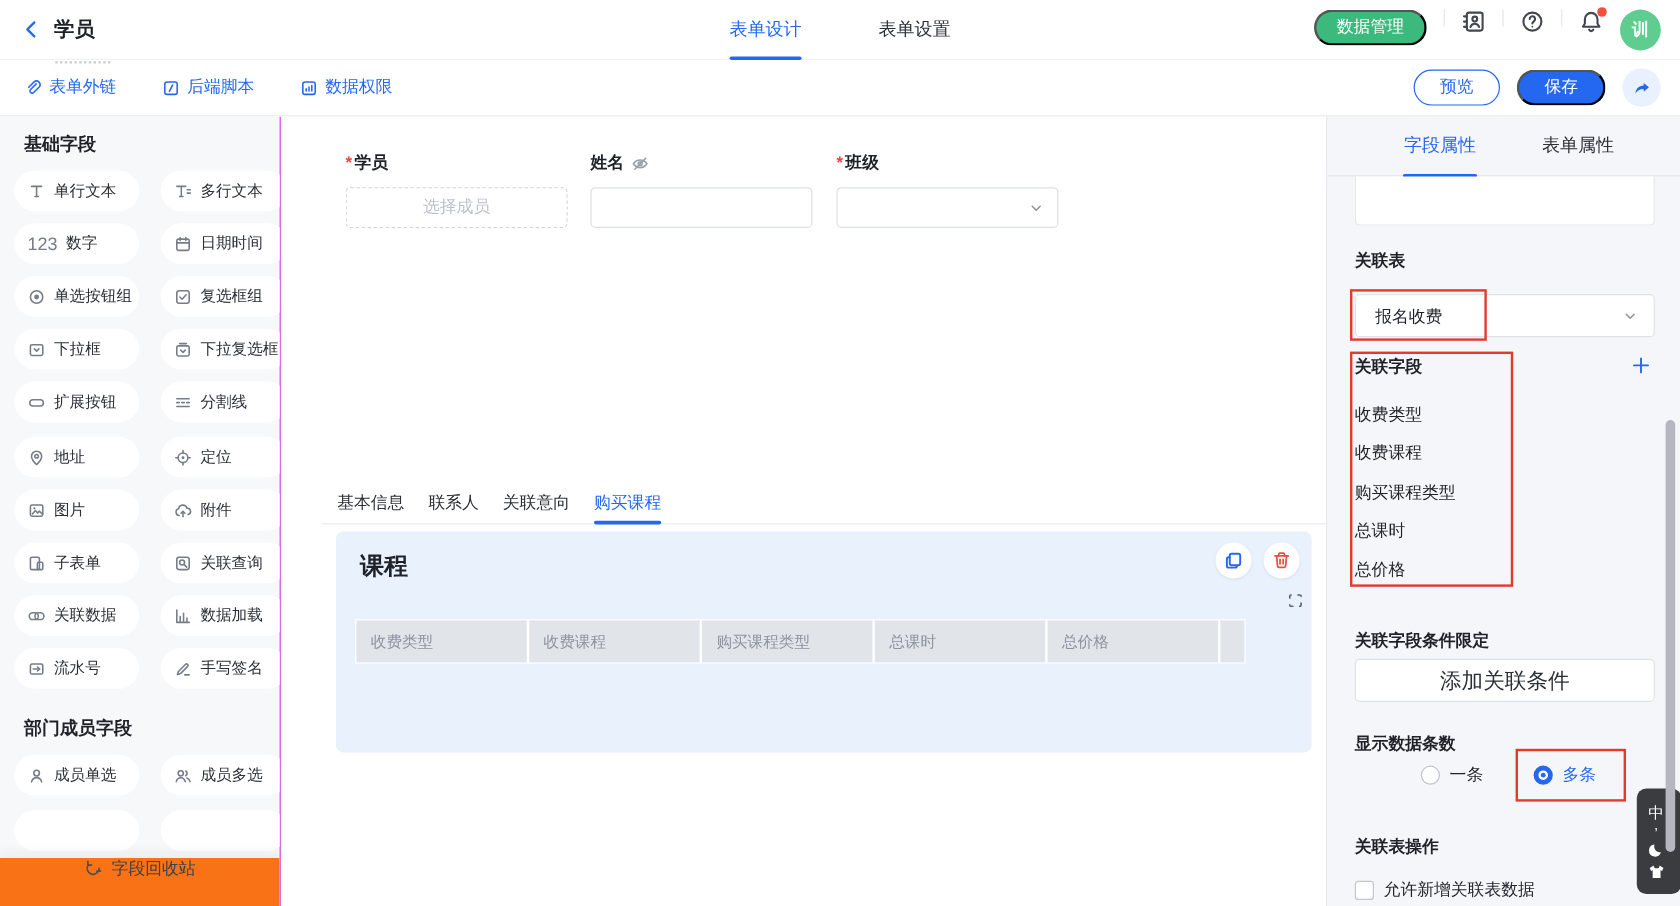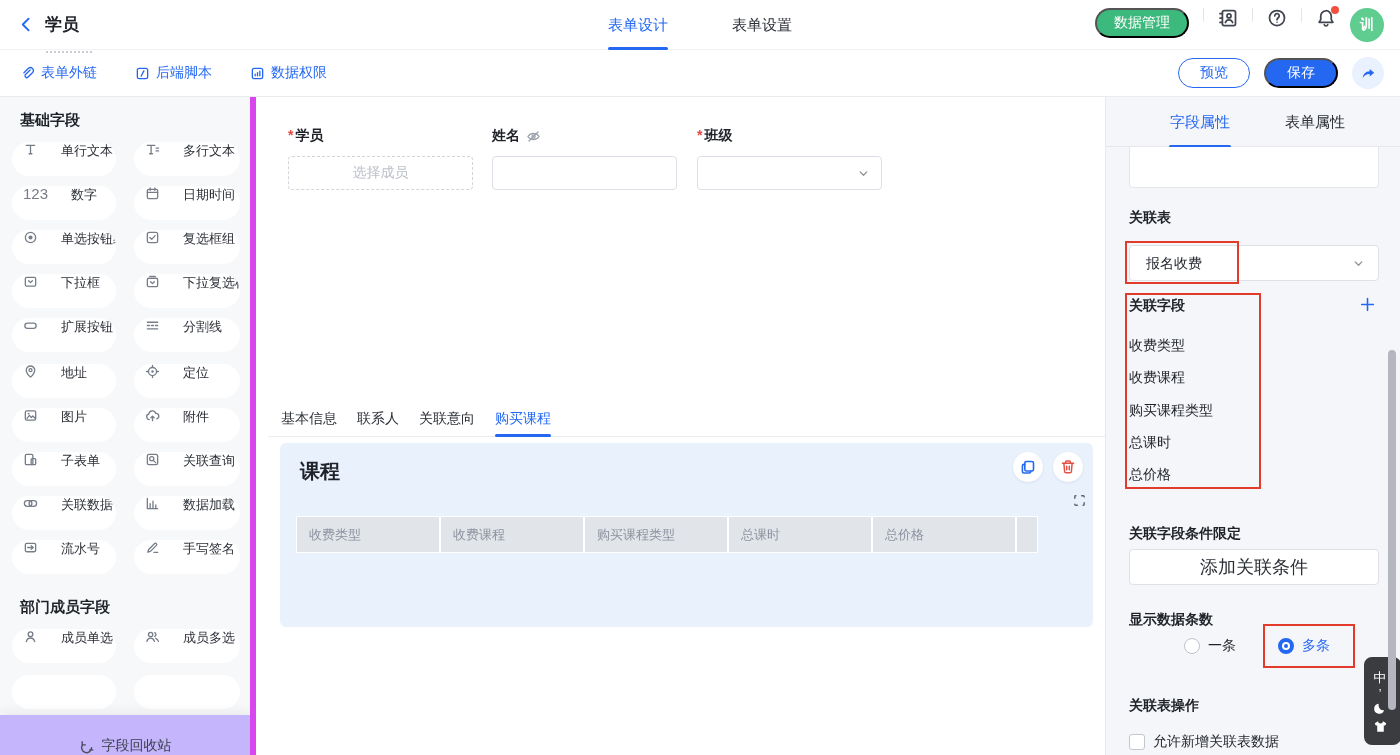--- a/index.html
+++ b/index.html
@@ -40,31 +40,31 @@
                  color:var(--accent); background:#fff; font-size:14px; display:flex; align-items:center; cursor:pointer; }
   .save-btn { height:30px; padding:0 21px; border-radius:15px; background:var(--accent); color:#fff;
               font-size:14px; display:flex; align-items:center; cursor:pointer; }
   .share-btn { width:32px; height:32px; border-radius:50%; background:#e9f1fe; color:var(--accent);
                display:flex; align-items:center; justify-content:center; font-size:15px; cursor:pointer; }
 
   
   .main-body { position:absolute; top:97px; left:0; right:0; bottom:0; }
 
   
-  .sidebar { position:absolute; left:0; top:0; bottom:0; width:256px; background:#f7f8fa;
-             border-right:6px solid #d946ef; overflow:hidden; }
+  .sidebar { position:absolute; left:0; top:0; bottom:0; width:234px; background:#f7f8fa;
+             border-right:1px solid #d946ef; overflow:hidden; }
   .side-sec-title { font-size:15px; font-weight:700; color:#1f2329; margin:0 0 0 20px; }
   .t1 { padding-top:14px; }
   .sec-grid { display:grid; grid-template-columns:104px 106px; column-gap:18px; row-gap:10px; margin:12px 0 0 12px; }
-  .pill { display:flex; align-items:flex-start; gap:23px; height:34px; background:#fff; border-radius:17px;
+  .pill { display:flex; align-items:center; gap:7px; height:34px; background:#fff; border-radius:17px;
           padding:0 11px; font-size:13px; color:#2b2f36; cursor:grab; white-space:nowrap; overflow:hidden; }
   .pill .ic { font-size:15px; color:#767d88; flex:none; }
   .mt24 { margin-top:24px; }
-  .recycle-bar { position:absolute; left:0; right:0; bottom:0; height:40px; background:#c4b5fd; z-index:3;
-                 box-shadow:0 -4px 10px rgba(31,35,41,.06); display:flex; align-items:flex-end; justify-content:center;
+  .recycle-bar { position:absolute; left:0; right:0; bottom:0; height:40px; background:#f97316; z-index:3;
+                 box-shadow:0 -4px 10px rgba(31,35,41,.06); display:flex; align-items:flex-start; justify-content:center;
                  gap:7px; font-size:14px; color:#3c414b; cursor:pointer; }
   .recycle-bar .ic { font-size:16px; color:#4a4f59; }
   .side-scrollbar { position:absolute; left:251px; top:8px; width:6px; height:566px; background:#cdd0d7; border-radius:3px; z-index:4; }
 
   
   .canvas { position:absolute; left:268px; right:295px; top:0; bottom:0; background:#fff; overflow:hidden; }
   .fld { position:absolute; top:30px; width:185px; }
   .fld-label { font-size:14px; font-weight:700; color:#1f2329; margin-bottom:11px; display:flex; align-items:center; gap:6px; }
   .req::before { content:"*"; color:#e5483f; margin-right:2px; font-weight:700; }
   .fld-label .ic { font-size:15px; color:#9aa0ab; font-weight:400; }

